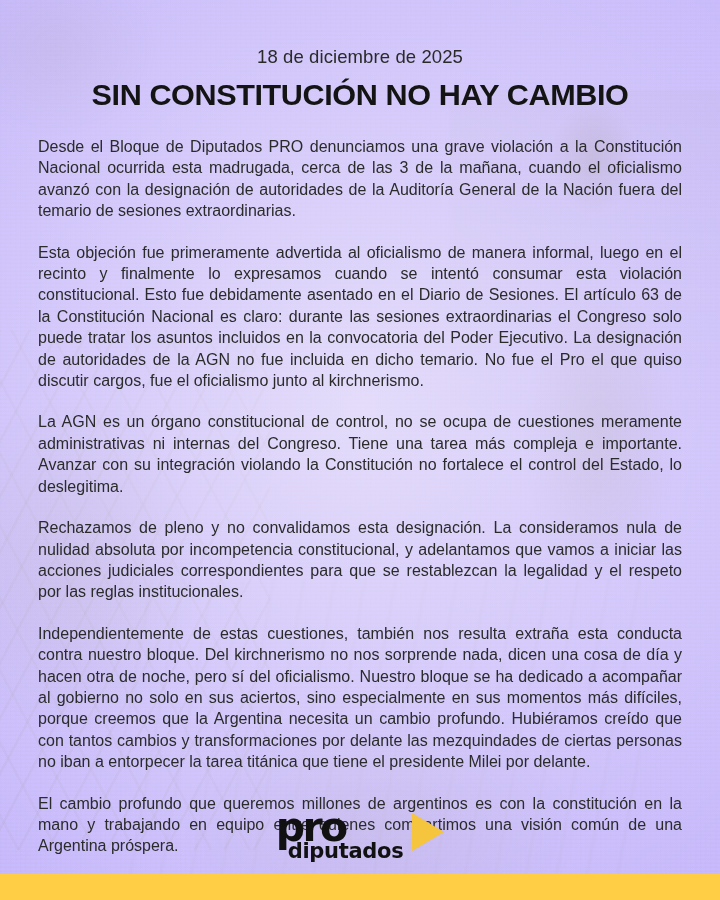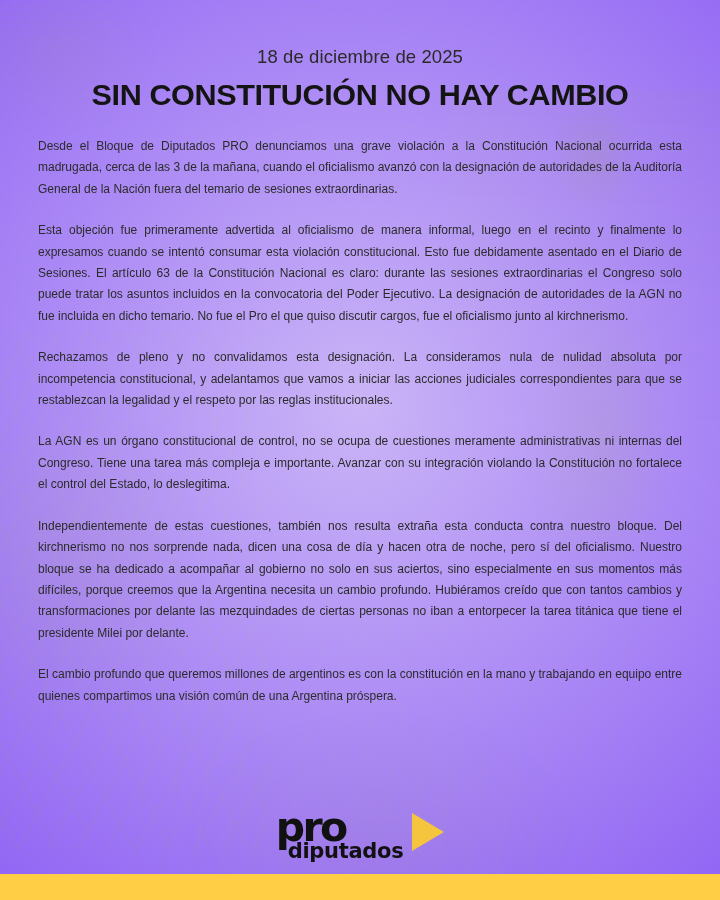--- a/index.html
+++ b/index.html
@@ -11,21 +11,21 @@
     height: 900px;
     overflow: hidden;
     font-family: "Liberation Sans", sans-serif;
     background: #ffffff;
   }
 
   #statement-card {
     position: relative;
     width: 720px;
     height: 900px;
-    background: #8b5cf6;
+    background: #c4b5fd;
     overflow: hidden;
   }
 
   
   .wm {
     position: absolute;
     pointer-events: none;
   }
   #watermark-layer {
     position: absolute;
@@ -112,21 +112,21 @@
     letter-spacing: -0.4px;
     margin-top: 10px;
     font-family: "Liberation Sans", sans-serif;
     transform: scaleX(1.02);
   }
 
   #statement-body {
     margin-top: 24px;
   }
   .body-paragraph {
-    font-size: 12px;
+    font-size: 16px;
     line-height: 21.4px;
     color: #2B2B2B;
     text-align: justify;
     text-justify: inter-word;
     margin: 0 0 20px 0;
     font-family: "Liberation Sans", sans-serif;
     hyphens: none;
   }
   .body-paragraph:last-child { margin-bottom: 0; }
 
@@ -204,22 +204,22 @@
 
   <div id="content">
 
     <div id="statement-date">18 de diciembre de 2025</div>
 
     <h1 id="statement-headline">SIN CONSTITUCIÓN NO HAY CAMBIO</h1>
 
     <div id="statement-body">
       <p class="body-paragraph">Desde el Bloque de Diputados PRO denunciamos una grave violación a la Constitución Nacional ocurrida esta madrugada, cerca de las 3 de la mañana, cuando el oficialismo avanzó con la designación de autoridades de la Auditoría General de la Nación fuera del temario de sesiones extraordinarias.</p>
       <p class="body-paragraph">Esta objeción fue primeramente advertida al oficialismo de manera informal, luego en el recinto y finalmente lo expresamos cuando se intentó consumar esta violación constitucional. Esto fue debidamente asentado en el Diario de Sesiones. El artículo 63 de la Constitución Nacional es claro: durante las sesiones extraordinarias el Congreso solo puede tratar los asuntos incluidos en la convocatoria del Poder Ejecutivo. La designación de autoridades de la AGN no fue incluida en dicho temario. No fue el Pro el que quiso discutir cargos, fue el oficialismo junto al kirchnerismo.</p>
+      <p class="body-paragraph">La AGN es un órgano constitucional de control, no se ocupa de cuestiones meramente administrativas ni internas del Congreso. Tiene una tarea más compleja e importante. Avanzar con su integración violando la Constitución no fortalece el control del Estado, lo deslegitima.</p>
       <p class="body-paragraph">Rechazamos de pleno y no convalidamos esta designación. La consideramos nula de nulidad absoluta por incompetencia constitucional, y adelantamos que vamos a iniciar las acciones judiciales correspondientes para que se restablezcan la legalidad y el respeto por las reglas institucionales.</p>
-      <p class="body-paragraph">La AGN es un órgano constitucional de control, no se ocupa de cuestiones meramente administrativas ni internas del Congreso. Tiene una tarea más compleja e importante. Avanzar con su integración violando la Constitución no fortalece el control del Estado, lo deslegitima.</p>
       <p class="body-paragraph">Independientemente de estas cuestiones, también nos resulta extraña esta conducta contra nuestro bloque. Del kirchnerismo no nos sorprende nada, dicen una cosa de día y hacen otra de noche, pero sí del oficialismo. Nuestro bloque se ha dedicado a acompañar al gobierno no solo en sus aciertos, sino especialmente en sus momentos más difíciles, porque creemos que la Argentina necesita un cambio profundo. Hubiéramos creído que con tantos cambios y transformaciones por delante las mezquindades de ciertas personas no iban a entorpecer la tarea titánica que tiene el presidente Milei por delante.</p>
       <p class="body-paragraph">El cambio profundo que queremos millones de argentinos es con la constitución en la mano y trabajando en equipo entre quienes compartimos una visión común de una Argentina próspera.</p>
     </div>
 
   </div>
 
   <div id="brand-logo">
     <span id="logo-wordmark">
       <span id="logo-pro">pro</span>
       <span id="logo-diputados">diputados</span>

